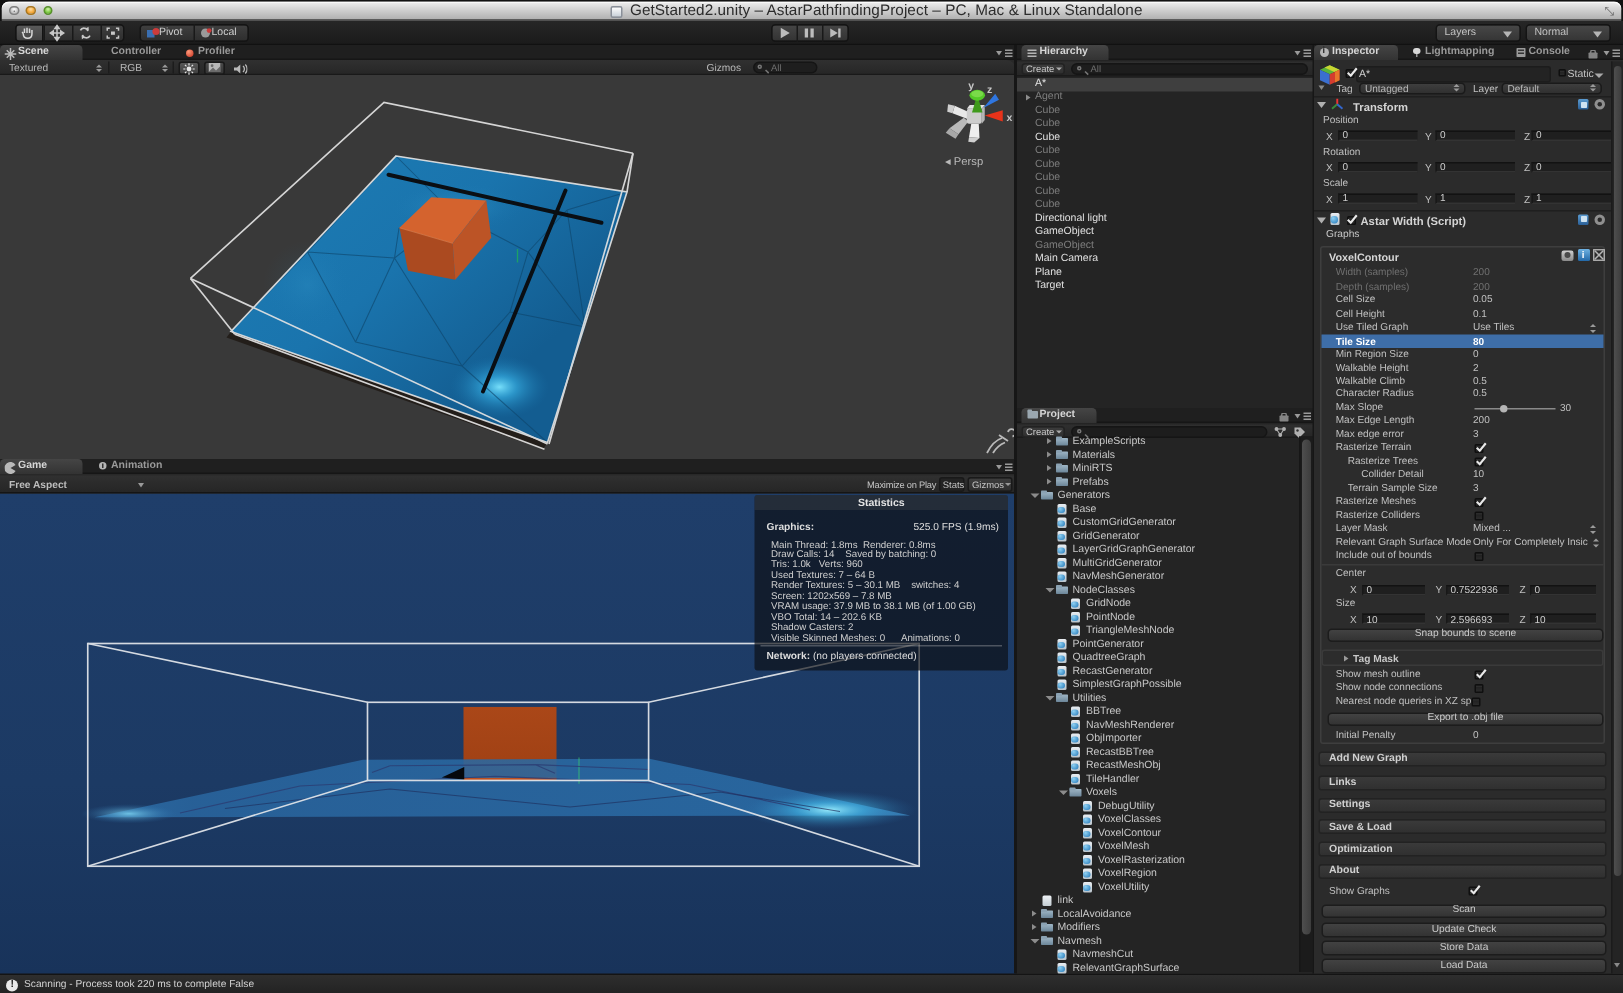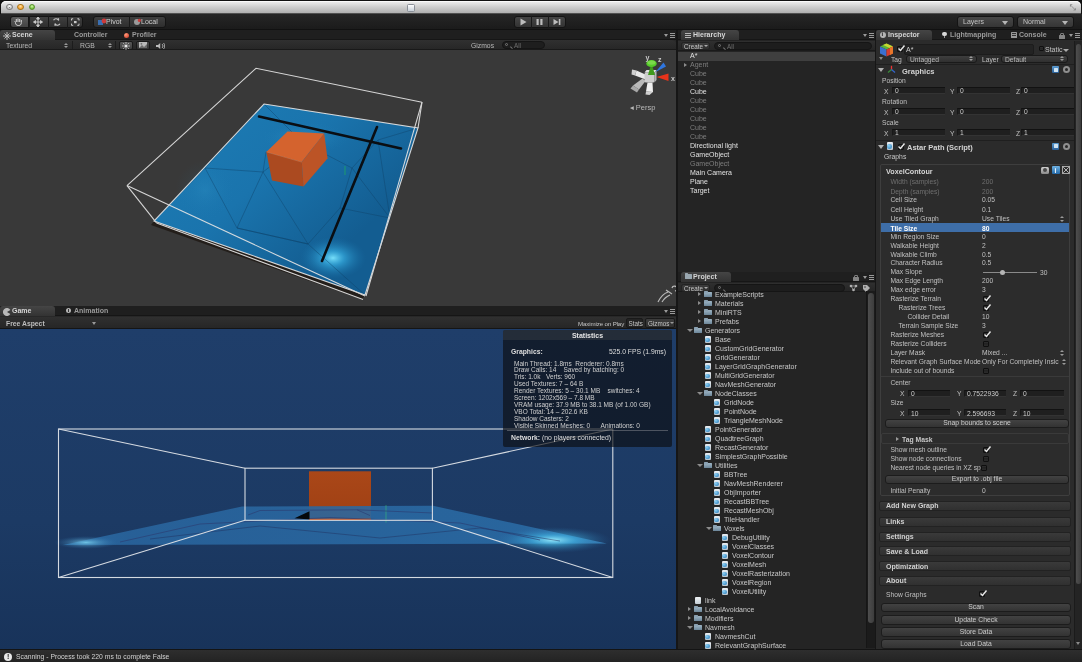--- a/index.html
+++ b/index.html
@@ -7,20 +7,21 @@
 </style></head><body>
 <div class="ab" style="left:0;top:0;width:1082px;height:662px;background:#282828;">
 
 <div class="ab" style="left:0;top:0;width:1082px;height:14px;background:#111;"></div>
 <div class="ab" style="left:1px;top:1px;width:1080px;height:13px;background:linear-gradient(#f0f0f0,#cecece 50%,#b0b0b0);border-radius:5px 5px 0 0;border-bottom:1px solid #515151;box-shadow:inset 0 1px #fafafa;">
  <div class="ab" style="left:5.3px;top:3px;width:6.4px;height:6.4px;border-radius:50%;background:radial-gradient(circle at 50% 30%,#ffffff,#c9c9c9 60%,#989898);border:0.5px solid #808080;"></div>
  <div class="ab" style="left:7.8px;top:5.5px;width:1.6px;height:1.6px;border-radius:50%;background:#6a6a6a;"></div>
  <div class="ab" style="left:16.4px;top:3px;width:6.4px;height:6.4px;border-radius:50%;background:radial-gradient(circle at 50% 30%,#ffe2a8,#f6a838 60%,#d98a1e);border:0.5px solid #a8761f;"></div>
  <div class="ab" style="left:27.6px;top:3px;width:6.4px;height:6.4px;border-radius:50%;background:radial-gradient(circle at 50% 30%,#d6f5b0,#7ecb44 60%,#57a628);border:0.5px solid #578f2b;"></div>
  <div class="ab" style="left:406px;top:2.5px;width:8px;height:8px;background:linear-gradient(#fdfdfd,#c8d0d8);border:1px solid #8a9099;border-radius:1.5px;"></div>
+ <div class="tx" style="left:419px;top:1px;font-size:10.2px;color:#2c2c2c;letter-spacing:0.05px;">GetStarted2.unity – AstarPathfindingProject – PC, Mac &amp; Linux Standalone</div>
  <div class="tx" style="right:5px;top:2px;font-size:8px;color:#666;">⤡</div>
 </div>
 
 <div class="ab" style="left:0;top:14px;width:1082px;height:16px;background:linear-gradient(#262626,#1b1b1b);border-bottom:1px solid #111;">
 <div class="ab" style="left:10px;top:2px;width:73px;height:12px;background:linear-gradient(#3f3f3f,#2e2e2e);border:1px solid #141414;border-radius:3px;"></div>
 <div class="ab" style="left:10px;top:2px;width:19px;height:12px;background:linear-gradient(#5a5a5a,#434343);border:1px solid #141414;border-radius:3px 0 0 3px;"></div>
 <div class="ab" style="left:29px;top:2px;width:1px;height:12px;background:#191919;"></div>
 <div class="ab" style="left:48px;top:2px;width:1px;height:12px;background:#191919;"></div>
 <div class="ab" style="left:67px;top:2px;width:1px;height:12px;background:#191919;"></div>
 <svg class="ab" style="left:10px;top:2px;" width="74" height="12" viewBox="0 0 74 12">
@@ -537,21 +538,21 @@
     <div class="ab" style="left:1059.5px;top:59.0px;width:0;height:0;border-left:2px solid transparent;border-right:2px solid transparent;border-top:2.5px solid #9a9a9a;"></div>
 <div class="ab" style="left:876px;top:63.5px;width:199px;height:1px;background:#1f1f1f;"></div>
 <div class="ab" style="left:877.5px;top:67.5px;width:0;height:0;border-left:3px solid transparent;border-right:3px solid transparent;border-top:4px solid #b0b0b0;"></div>
 <svg class="ab" style="left:887px;top:65px" width="9" height="9" viewBox="0 0 9 9">
       <g stroke-width="1.3" fill="none">
         <path d="M4.5 4.5 L4.5 0.8" stroke="#e33"></path>
         <path d="M4.5 4.5 L1 7.5" stroke="#3a8a3a"></path>
         <path d="M4.5 4.5 L8 7.5" stroke="#36c"></path>
       </g>
     </svg>
-<div class="tx" style="left:902px;top:66.5px;font-size:7.5px;color:#d4d4d4;font-weight:bold;">Graphics</div>
+<div class="tx" style="left:902px;top:66.5px;font-size:7.5px;color:#d4d4d4;font-weight:bold;">Transform</div>
 <div class="ab" style="left:1052px;top:66px;width:7px;height:7px;background:linear-gradient(#5b9bd0,#2a5f97);border-radius:1px;"></div>
     <div class="ab" style="left:1053.5px;top:67.5px;width:4px;height:4px;background:#cfe3f2;border-radius:0.5px;"></div>
     <div class="ab" style="left:1063px;top:66px;width:7px;height:7px;border-radius:50%;background:#8f8f8f;"></div>
     <div class="ab" style="left:1065px;top:68px;width:3px;height:3px;border-radius:50%;background:#292929;"></div>
 <div class="tx" style="left:882px;top:77px;font-size:6.7px;color:#c0c0c0;">Position</div>
 <div class="tx" style="left:884px;top:87.5px;font-size:6.7px;color:#c0c0c0;">X</div>
 <div class="ab" style="left:892px;top:86.8px;width:53px;height:7.5px;background:#1f1f1f;border-top:1px solid #121212;border-left:1px solid #181818;border-bottom:1px solid #333;"></div>
     <div class="tx" style="left:895px;top:87.39999999999999px;font-size:6.7px;color:#cdcdcd;">0</div>
 <div class="tx" style="left:950px;top:87.5px;font-size:6.7px;color:#c0c0c0;">Y</div>
 <div class="ab" style="left:957px;top:86.8px;width:53px;height:7.5px;background:#1f1f1f;border-top:1px solid #121212;border-left:1px solid #181818;border-bottom:1px solid #333;"></div>
@@ -580,21 +581,21 @@
 <div class="ab" style="left:1021px;top:128.8px;width:53px;height:7.5px;background:#1f1f1f;border-top:1px solid #121212;border-left:1px solid #181818;border-bottom:1px solid #333;"></div>
     <div class="tx" style="left:1024px;top:129.4px;font-size:6.7px;color:#cdcdcd;">1</div>
 <div class="ab" style="left:876px;top:139.5px;width:199px;height:1px;background:#1f1f1f;"></div>
 <div class="ab" style="left:877.5px;top:144.5px;width:0;height:0;border-left:3px solid transparent;border-right:3px solid transparent;border-top:4px solid #b0b0b0;"></div>
 <div class="ab" style="left:886.5px;top:142.3px;width:6.5px;height:7.5px;background:linear-gradient(#e8edf2,#b9c4cc);border-radius:1px;"></div>
     <div class="ab" style="left:887.4px;top:144.1px;width:4.6px;height:4.6px;border-radius:50%;background:radial-gradient(circle at 35% 30%,#8fd0f2,#2277b8);"></div>
 <div class="ab" style="left:897.5px;top:143.5px;width:6px;height:6px;background:linear-gradient(#1d1d1d,#2b2b2b);border:1px solid #0f0f0f;border-radius:1px;box-shadow:inset 0 1px rgba(255,255,255,0.06);"></div>
     <svg class="ab" style="left:897.0px;top:141.5px" width="9" height="9" viewBox="0 0 9 9">
       <path d="M1.5 4.5 L3.5 6.5 L7.5 1.5" stroke="#e8e8e8" stroke-width="1.4" fill="none"></path>
     </svg>
-<div class="tx" style="left:907px;top:143px;font-size:7.5px;color:#d4d4d4;font-weight:bold;">Astar Path (Script)</div>
+<div class="tx" style="left:907px;top:143px;font-size:7.5px;color:#d4d4d4;font-weight:bold;">Astar Width (Script)</div>
 <div class="ab" style="left:1052px;top:142.5px;width:7px;height:7px;background:linear-gradient(#5b9bd0,#2a5f97);border-radius:1px;"></div>
     <div class="ab" style="left:1053.5px;top:144.0px;width:4px;height:4px;background:#cfe3f2;border-radius:0.5px;"></div>
     <div class="ab" style="left:1063px;top:142.5px;width:7px;height:7px;border-radius:50%;background:#8f8f8f;"></div>
     <div class="ab" style="left:1065px;top:144.5px;width:3px;height:3px;border-radius:50%;background:#292929;"></div>
 <div class="tx" style="left:884px;top:153px;font-size:6.8px;color:#c8c8c8;">Graphs</div>
 <div class="ab" style="left:880px;top:164px;width:190px;height:332px;background:#2c2c2c;border:1px solid #3e3e3e;border-radius:2px;"></div>
 <div class="tx" style="left:886px;top:167px;font-size:7.2px;color:#d6d6d6;font-weight:bold;">VoxelContour</div>
 <div class="ab" style="left:1041px;top:166.5px;width:8px;height:7px;background:linear-gradient(#cfcfcf,#8a8a8a);border-radius:1.5px;"></div>
     <div class="ab" style="left:1043px;top:168px;width:4px;height:4px;border-radius:50%;background:#4a4a4a;"></div>
 <div class="ab" style="left:1051.5px;top:166px;width:8px;height:8px;border-radius:1px;background:linear-gradient(#6fb2e2,#2268a8);"></div>

